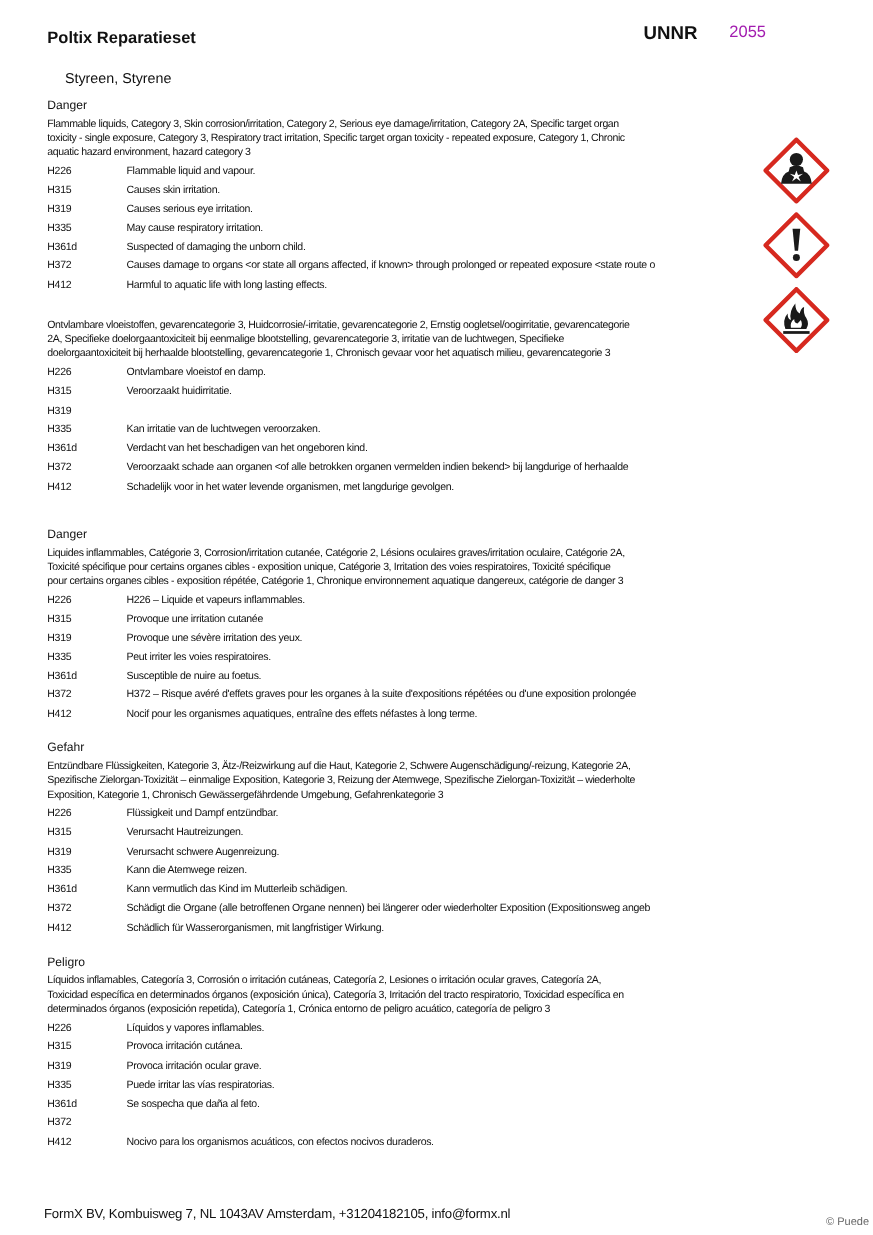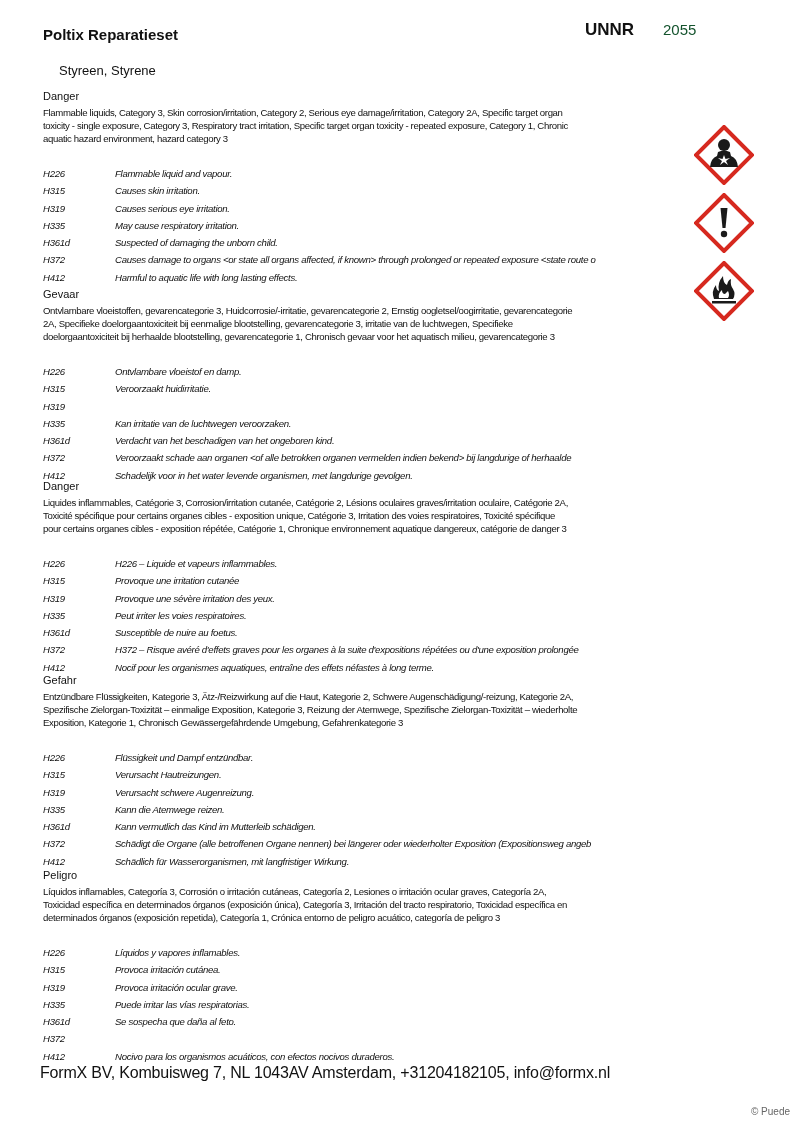--- a/index.html
+++ b/index.html
@@ -1,34 +1,34 @@
 <!DOCTYPE html>
 <html><head>
 <meta charset="utf-8">
 <style>
   html, body { margin: 0; padding: 0; background: #ffffff; }
   body { width: 794px; height: 1123px; position: relative; overflow: hidden; font-family: "Liberation Sans", sans-serif; color: #111; }
   .title { position: absolute; left: 43px; top: 26px; font-size: 15px; font-weight: bold; }
   .unnr-label { position: absolute; left: 585px; top: 20px; font-size: 17px; font-weight: bold; text-align: right; }
-  .unnr-value { position: absolute; left: 663px; top: 21px; font-size: 15px; color: #14532d; }
+  .unnr-value { position: absolute; left: 663px; top: 21px; font-size: 15px; color: #a21caf; }
   .substance { position: absolute; left: 43px; top: 63px; font-size: 13px; margin-left: 16px; }
 
   .section { position: absolute; left: 43px; width: 625px; }
   .sec-head { font-size: 11px; font-weight: normal; height: 15px; line-height: 15px; }
   .sec-desc { font-size: 9.6px; line-height: 13px; letter-spacing: -0.35px; white-space: nowrap; overflow: hidden; margin-top: 2px; }
   .sec-desc .ln { display: block; }
-  .hlist { margin-top: 20px; font-style: italic; }
+  .hlist { margin-top: 2px; }
   .hrow { height: 17.3px; line-height: 17.3px; font-size: 9.6px; letter-spacing: -0.3px; white-space: nowrap; overflow: hidden; display: flex; }
   .hcode { width: 72px; flex: none; }
   .htext { flex: 1; overflow: hidden; }
 
   .pict { position: absolute; left: 694px; width: 60px; height: 60px; }
   .pict svg { width: 60px; height: 60px; display: block; }
 
-  .footer { position: absolute; left: 40px; top: 1064px; font-size: 16px; letter-spacing: -0.2px; }
+  .footer { position: absolute; left: 40px; top: 1096px; font-size: 12px; letter-spacing: -0.2px; }
   .copyright { position: absolute; right: 4px; top: 1106px; font-size: 10px; color: #666; }
 </style>
 </head>
 <body>
 
 <div class="title">Poltix Reparatieset</div>
 <div class="unnr-label">UNNR</div>
 <div class="unnr-value">2055</div>
 <div class="substance">Styreen, Styrene</div>
 
@@ -65,21 +65,20 @@
           <span class="hcode">H372</span>
           <span class="htext">Causes damage to organs &lt;or state all organs affected, if known&gt; through prolonged or repeated exposure &lt;state route o</span>
         </div>
         <div class="hrow">
           <span class="hcode">H412</span>
           <span class="htext">Harmful to aquatic life with long lasting effects.</span>
         </div>
       </div>
     </div>
     <div class="section" style="top: 287px;">
-      <div class="sec-head">Gevaar</div>
       <div class="sec-desc">
         <span class="ln">Ontvlambare vloeistoffen, gevarencategorie 3, Huidcorrosie/-irritatie, gevarencategorie 2, Ernstig oogletsel/oogirritatie, gevarencategorie</span>
         <span class="ln">2A, Specifieke doelorgaantoxiciteit bij eenmalige blootstelling, gevarencategorie 3, irritatie van de luchtwegen, Specifieke</span>
         <span class="ln">doelorgaantoxiciteit bij herhaalde blootstelling, gevarencategorie 1, Chronisch gevaar voor het aquatisch milieu, gevarencategorie 3</span>
       </div>
       <div class="hlist">
         <div class="hrow">
           <span class="hcode">H226</span>
           <span class="htext">Ontvlambare vloeistof en damp.</span>
         </div>

